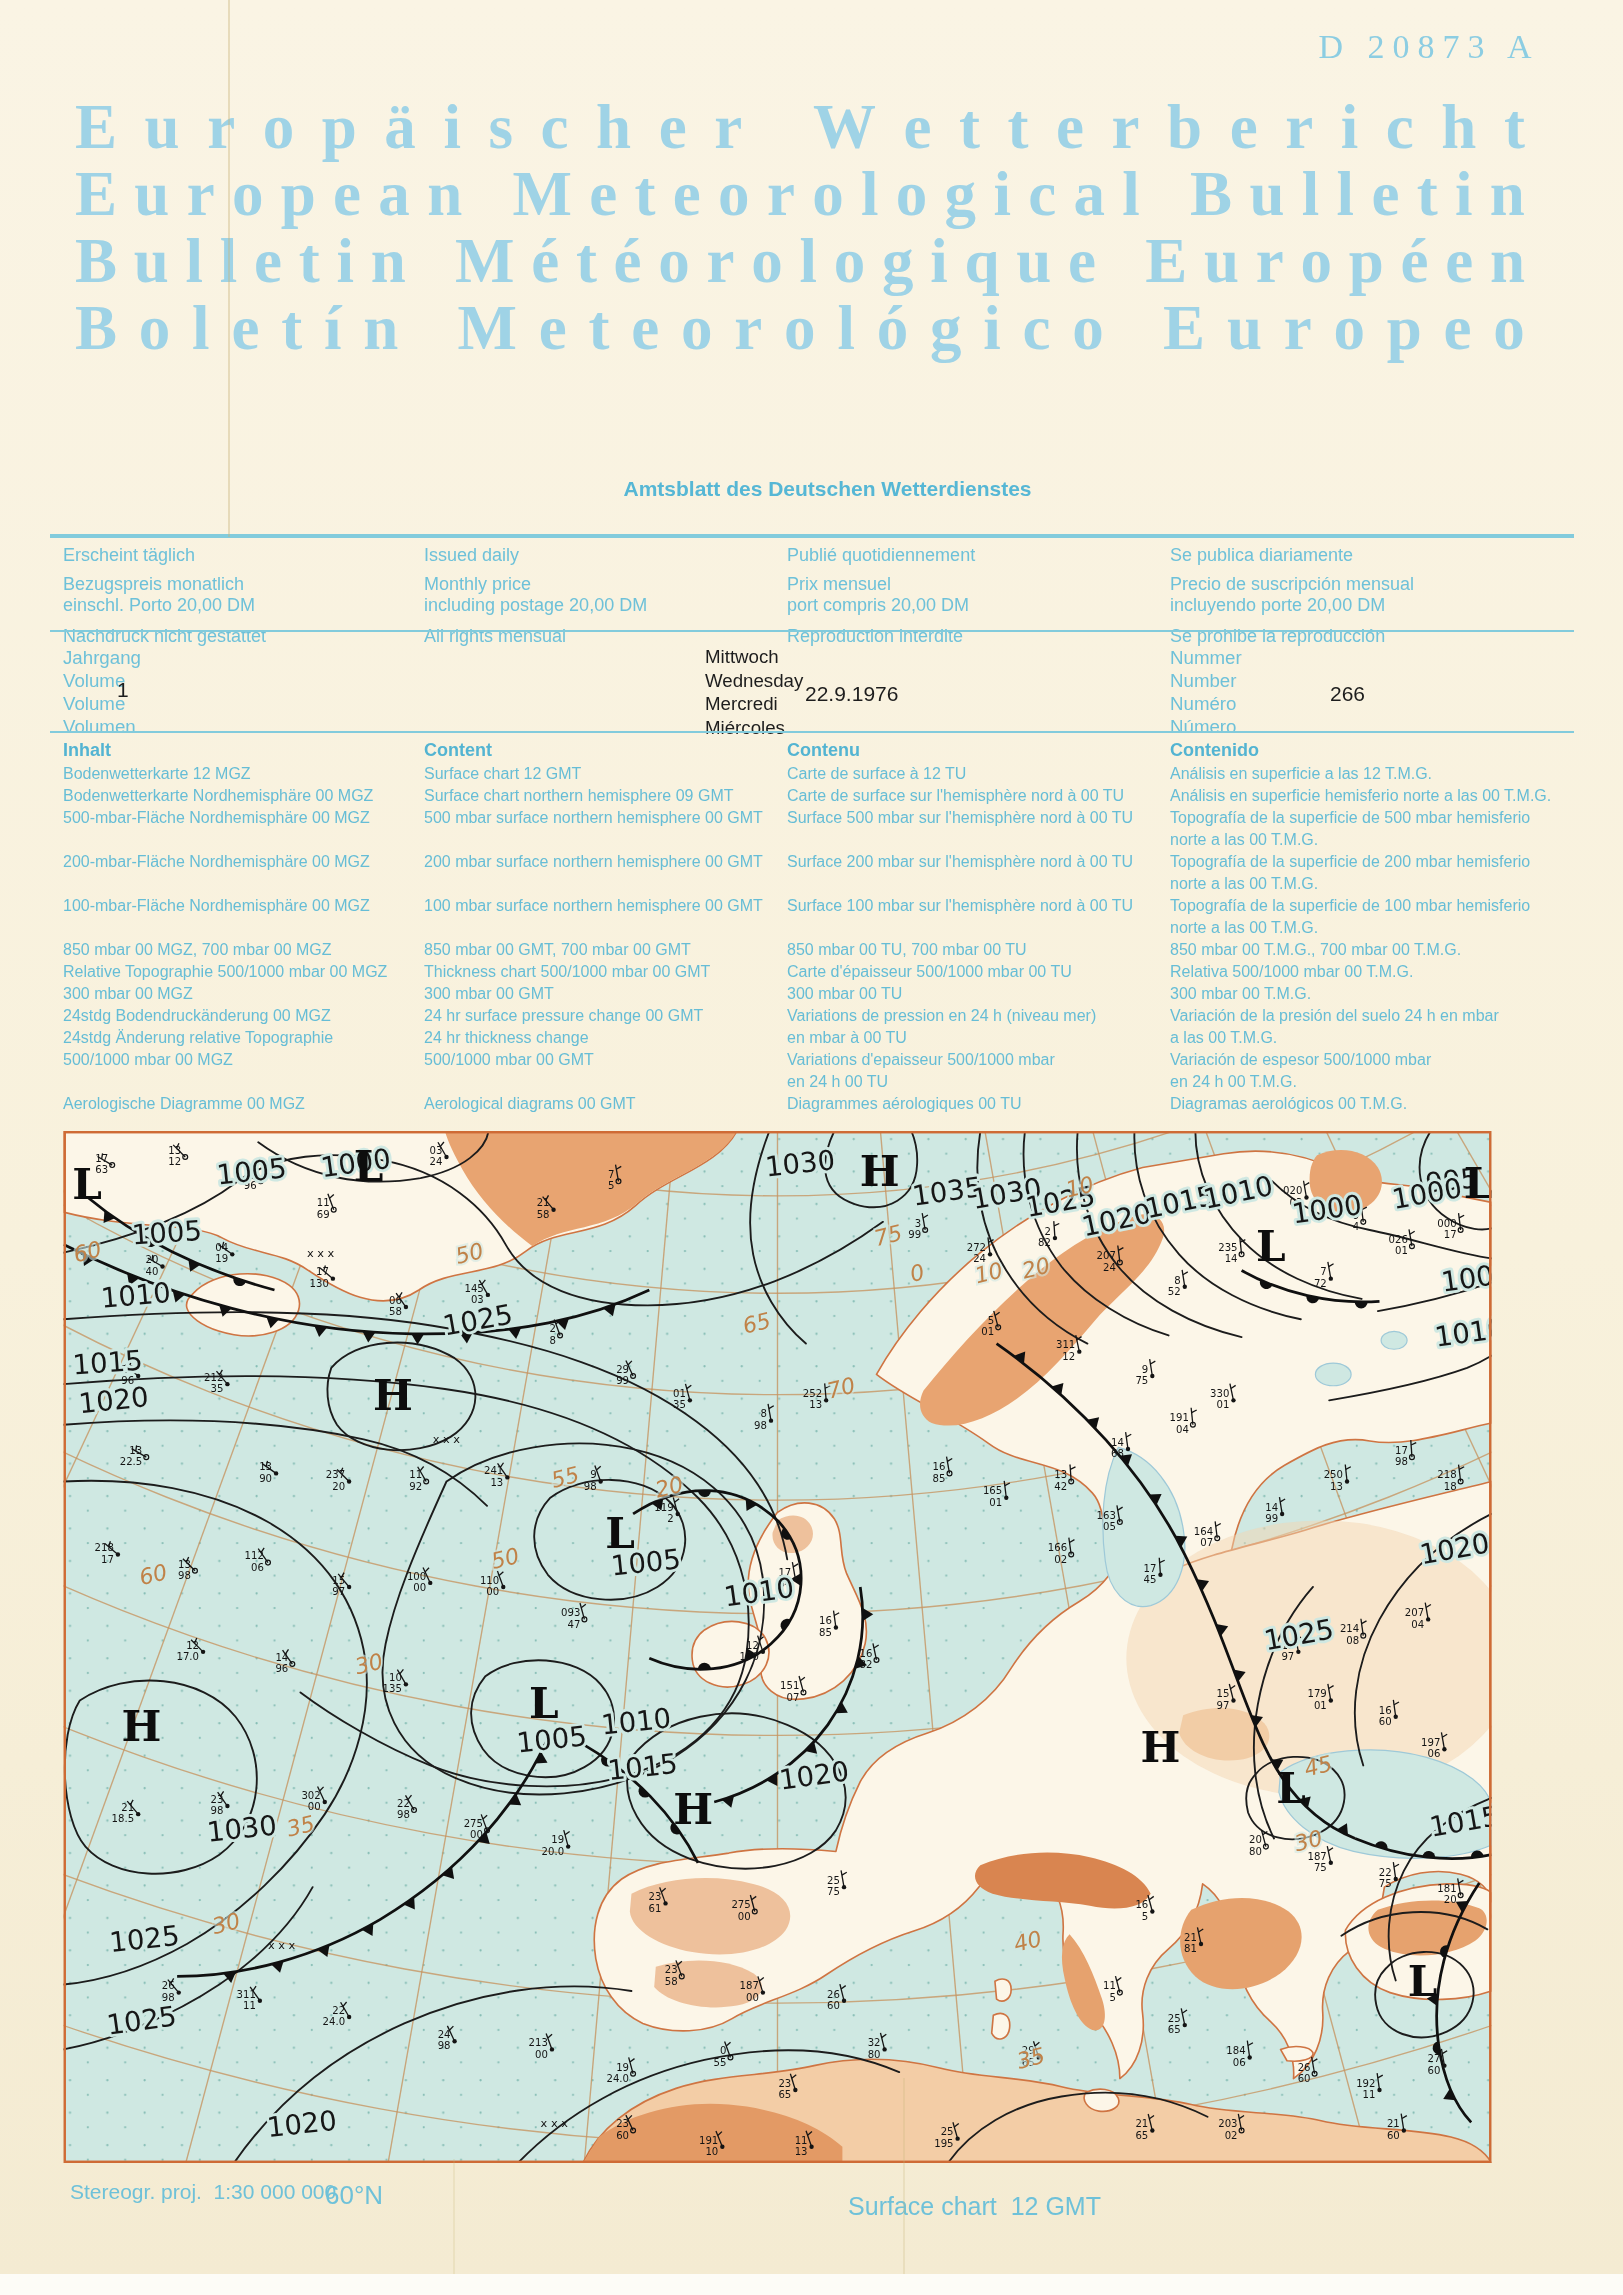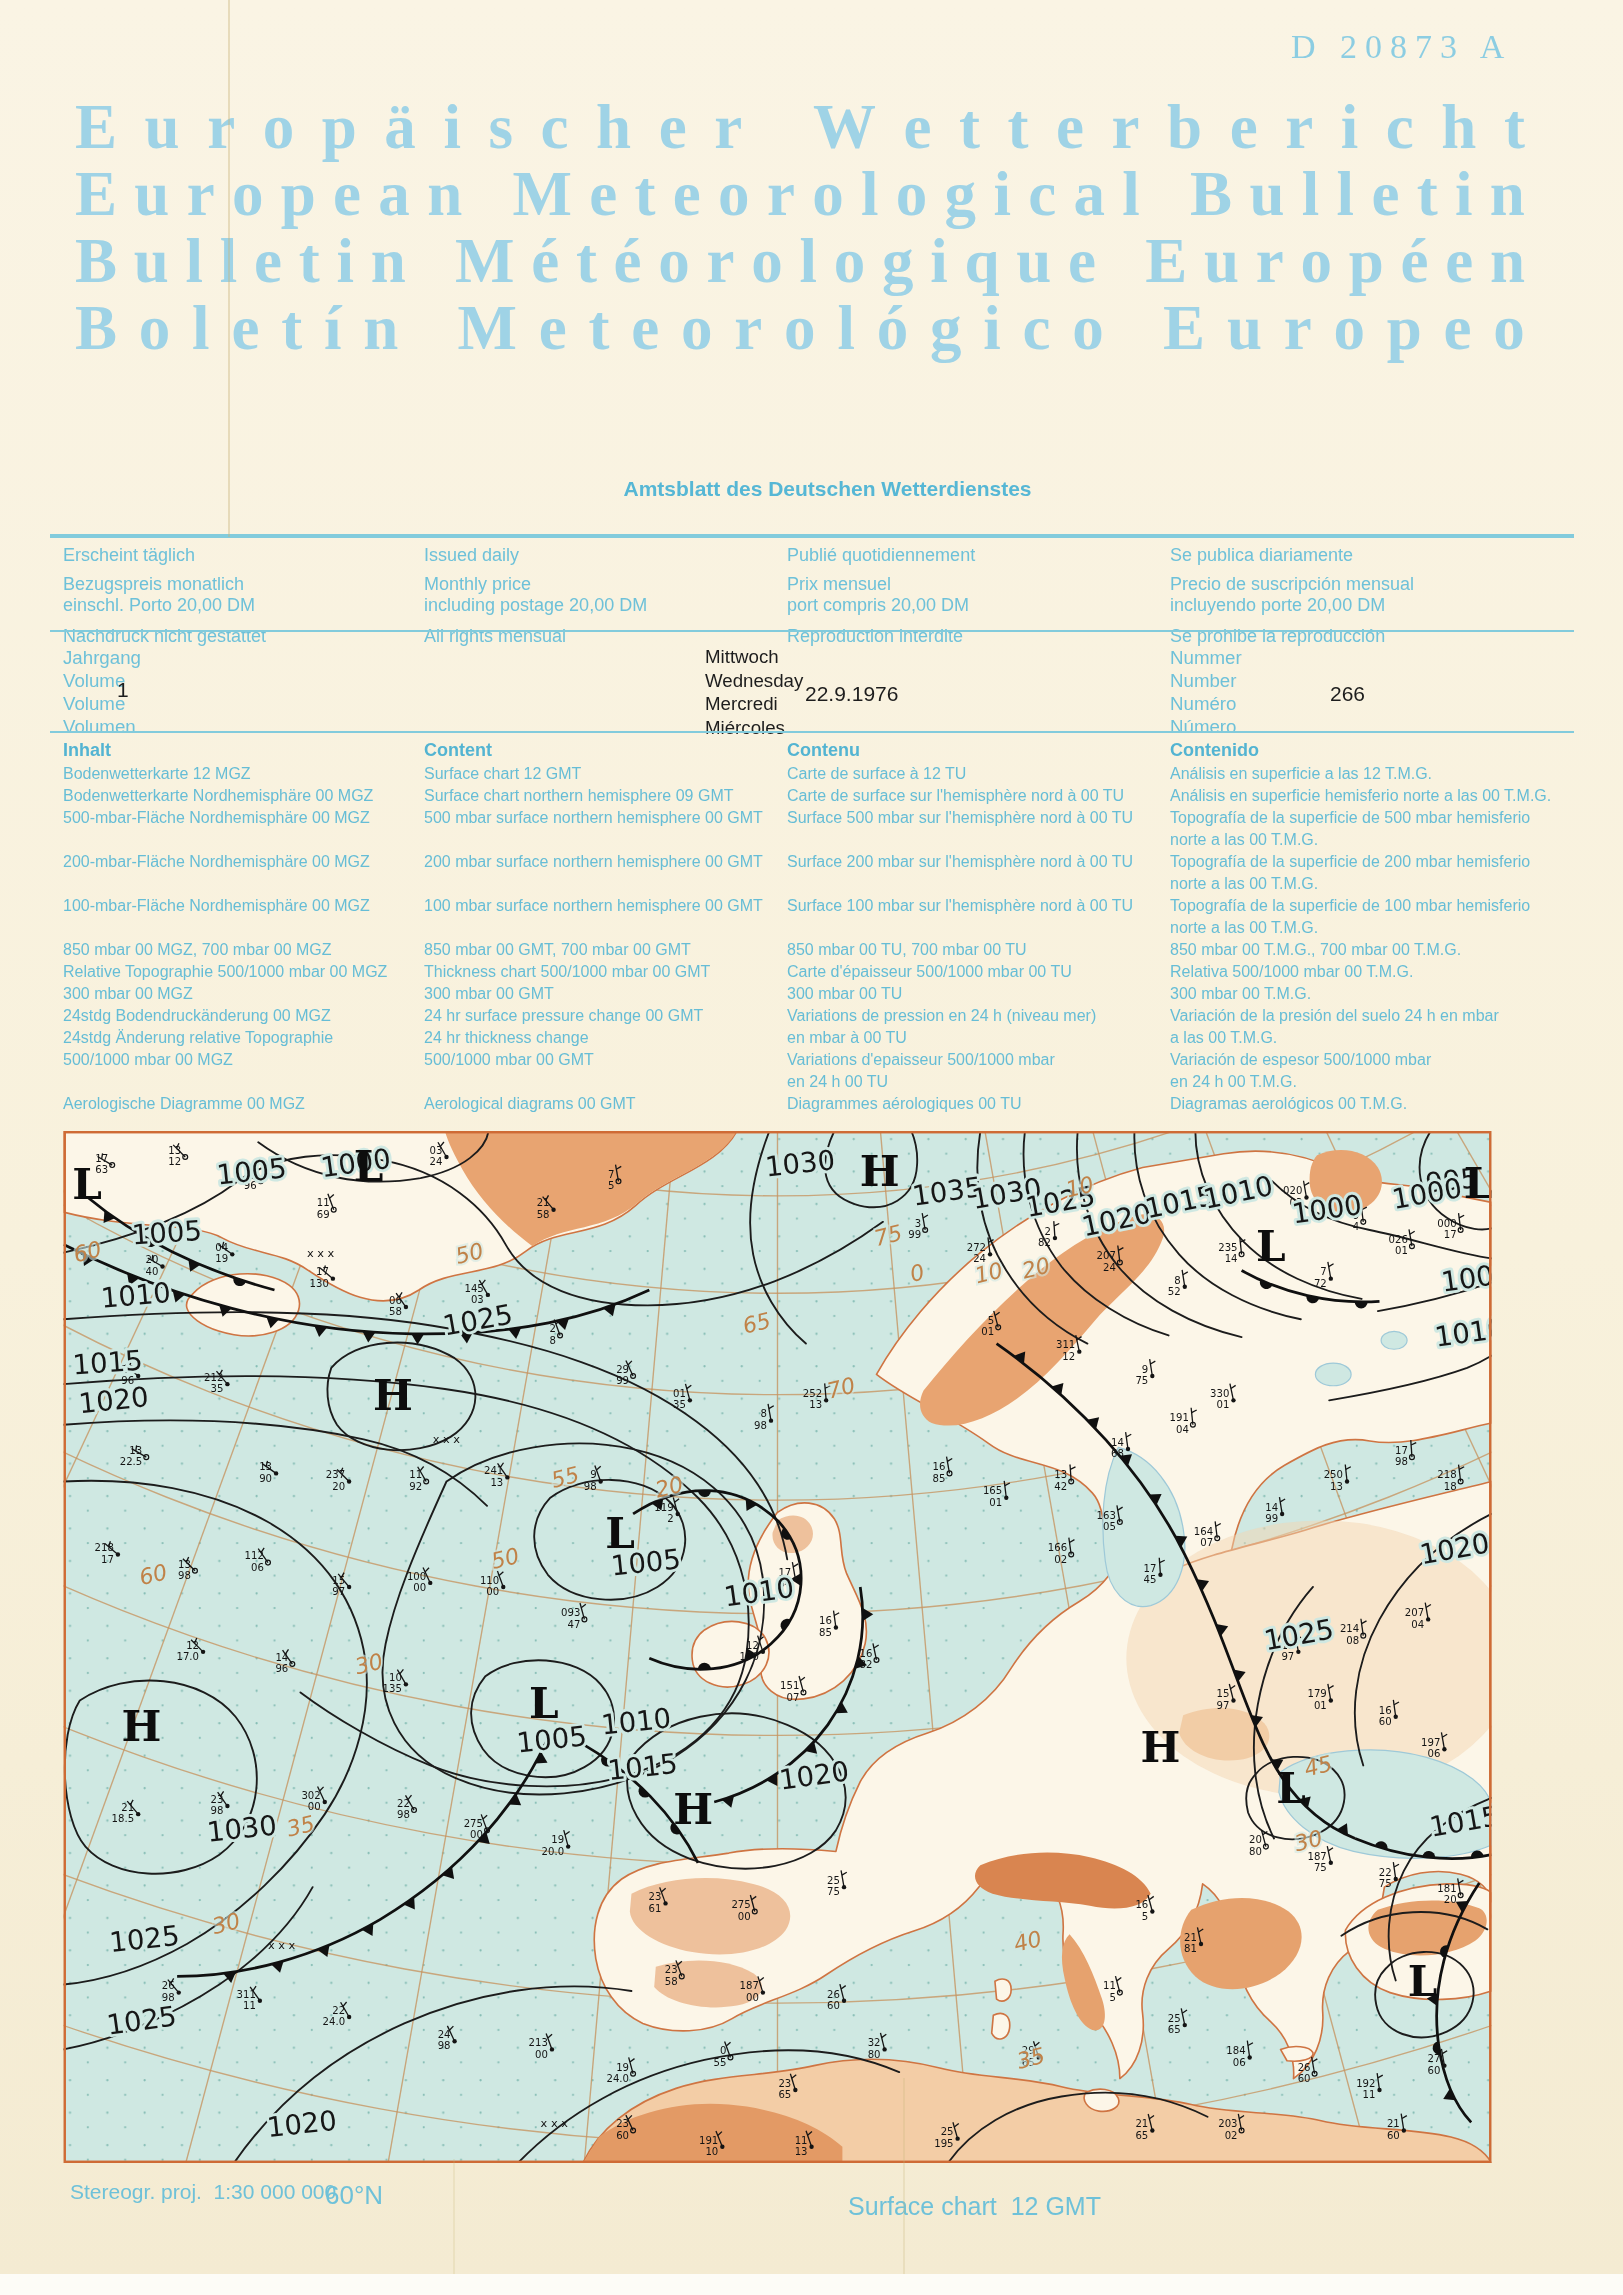--- a/index.html
+++ b/index.html
@@ -3,21 +3,21 @@
 <meta charset="utf-8">
 <style>
   html,body{margin:0;padding:0}
   body{width:1623px;height:2295px;position:relative;background:#fff;
        font-family:"Liberation Sans",sans-serif;overflow:hidden}
   .page{position:absolute;left:0;top:0;width:1623px;height:2274px;
         background:linear-gradient(180deg,#faf4e4 0%,#f8f1dc 55%,#f4ebd2 100%)}
   .strip{position:absolute;left:0;bottom:0;width:1623px;height:21px;background:#fdfcf7}
   .crease{position:absolute;width:1.6px;background:rgba(200,180,120,.38)}
 
-  #doc-number{position:absolute;left:1291px;top:28px;width:276px;text-align:left;
+  #doc-number{position:absolute;left:1291px;top:28px;width:276px;text-align:center;
       font-family:"Liberation Serif",serif;font-size:34px;color:#8ccde2;letter-spacing:8px}
 
   #title{position:absolute;left:75px;top:91px;width:1450px}
   .title-line{height:67px;font-family:"Liberation Serif",serif;font-weight:bold;
       font-size:63px;color:#9fd3e6;white-space:nowrap}
   .jc{display:flex;justify-content:space-between}
 
   .masthead{position:absolute;left:16px;width:1623px;text-align:center;color:#56b7d5;font-weight:bold}
   #masthead1{top:477px;font-size:21px}
   #masthead2{top:507px;font-size:23.5px}

